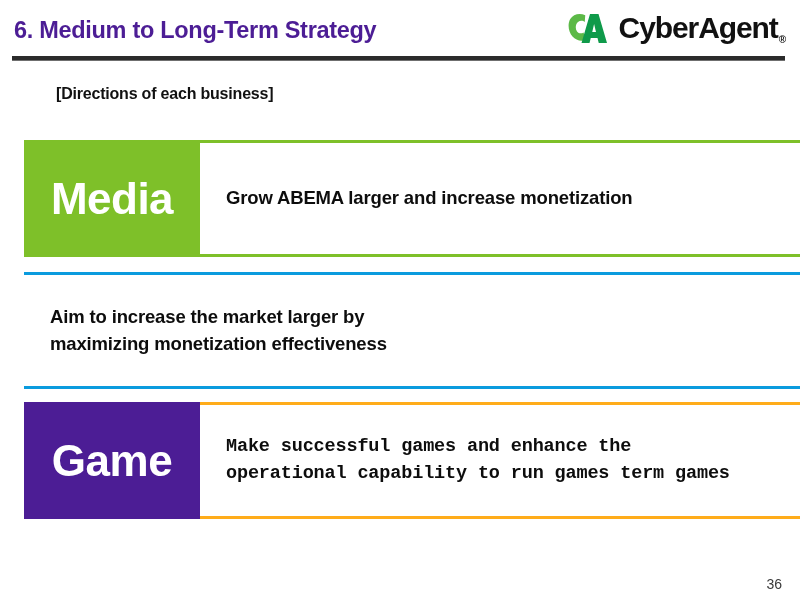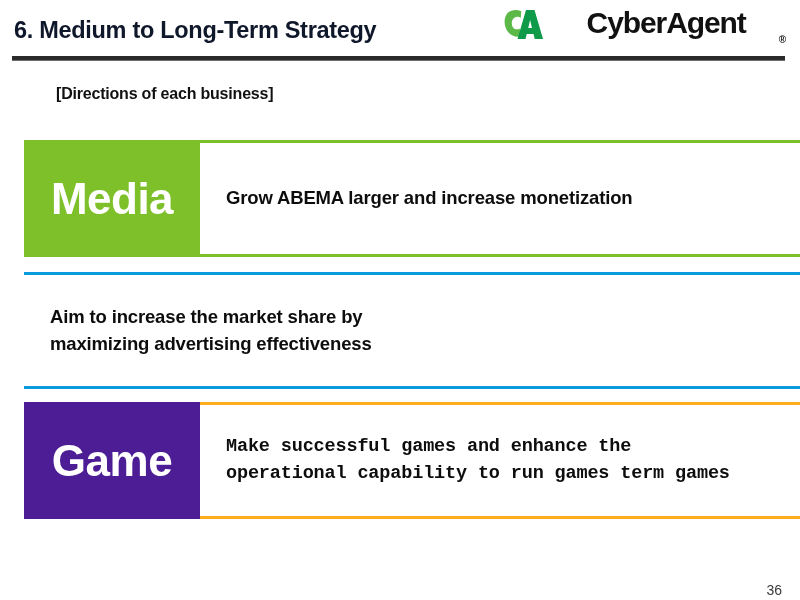--- a/index.html
+++ b/index.html
@@ -23,34 +23,33 @@
     top: 0;
     width: 800px;
     height: 62px;
   }
   #page-title {
     position: absolute;
     left: 14px;
     top: 17px;
     font-size: 23.5px;
     font-weight: bold;
-    color: #0f172a;
+    color: #4c1d95;
     letter-spacing: -0.3px;
     white-space: nowrap;
   }
 
   
   #brand-logo {
     position: absolute;
     right: 14px;
     top: 8px;
     height: 40px;
     display: flex;
-    align-items: flex-start;
-    gap: 32px;
+    align-items: center;
   }
   #logo-ca-mark {
     display: block;
     width: 46px;
     height: 33px;
     margin-right: 5px;
   }
   #logo-wordmark {
     font-size: 30px;
     font-weight: bold;
@@ -144,21 +143,21 @@
   .theme-green .biz-panel { border-color: #7EC029; }
   .theme-blue  .biz-label { background: #0A9BDE; }
   .theme-blue  .biz-panel { border-color: #0A9BDE; }
   .theme-orange .biz-label { background: #4c1d95; }
   .theme-orange .biz-panel { border-color: #FFAC1A; font-family: Liberation Mono, monospace; }
 
   
   #page-number {
     position: absolute;
     right: 18px;
-    bottom: 2px;
+    bottom: 8px;
     font-size: 14px;
     color: #3a3a3a;
   }
 </style>
 </head>
 <body>
 
 <div id="slide-header">
   <div id="page-title">6. Medium to Long-Term Strategy</div>
 
@@ -179,22 +178,22 @@
 <div class="biz-row theme-green" id="row-media">
   <div class="biz-label">Media</div>
   <div class="biz-panel">
     <div class="biz-text">Grow ABEMA larger and increase monetization</div>
   </div>
 </div>
 
 <div class="biz-row theme-blue" id="row-ad">
   <div class="biz-panel">
     <div class="biz-text">
-      <span>Aim to increase the market share by</span><br>
-      <span>maximizing advertising effectiveness</span>
+      <span>Aim to increase the market larger by</span><br>
+      <span>maximizing monetization effectiveness</span>
     </div>
   </div>
 </div>
 
 <div class="biz-row theme-orange" id="row-game">
   <div class="biz-label">Game</div>
   <div class="biz-panel">
     <div class="biz-text">
       <span>Make successful games and enhance the</span><br>
       <span>operational capability to run games term games</span>

